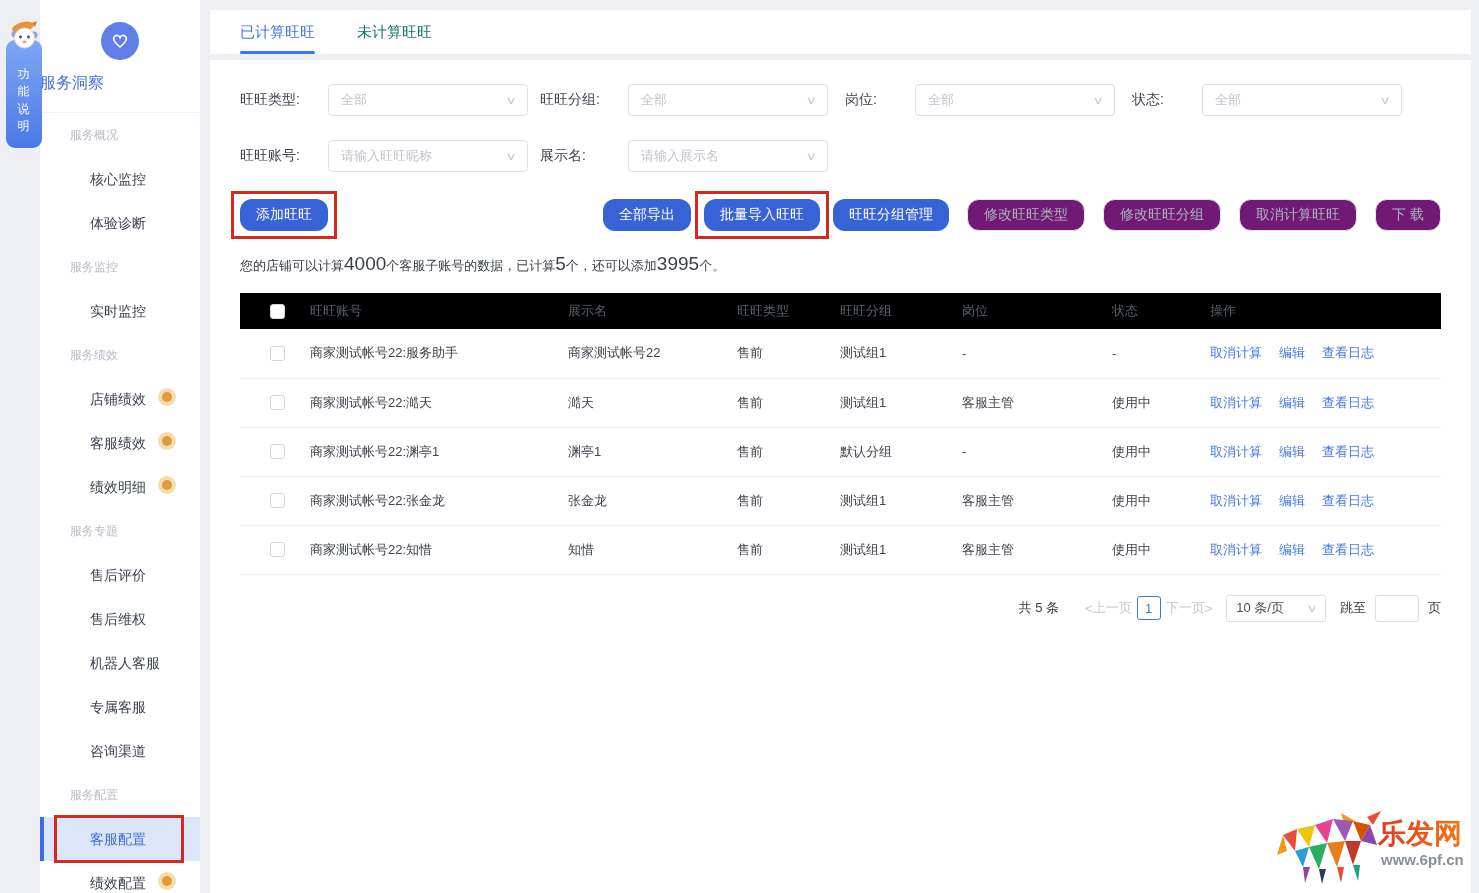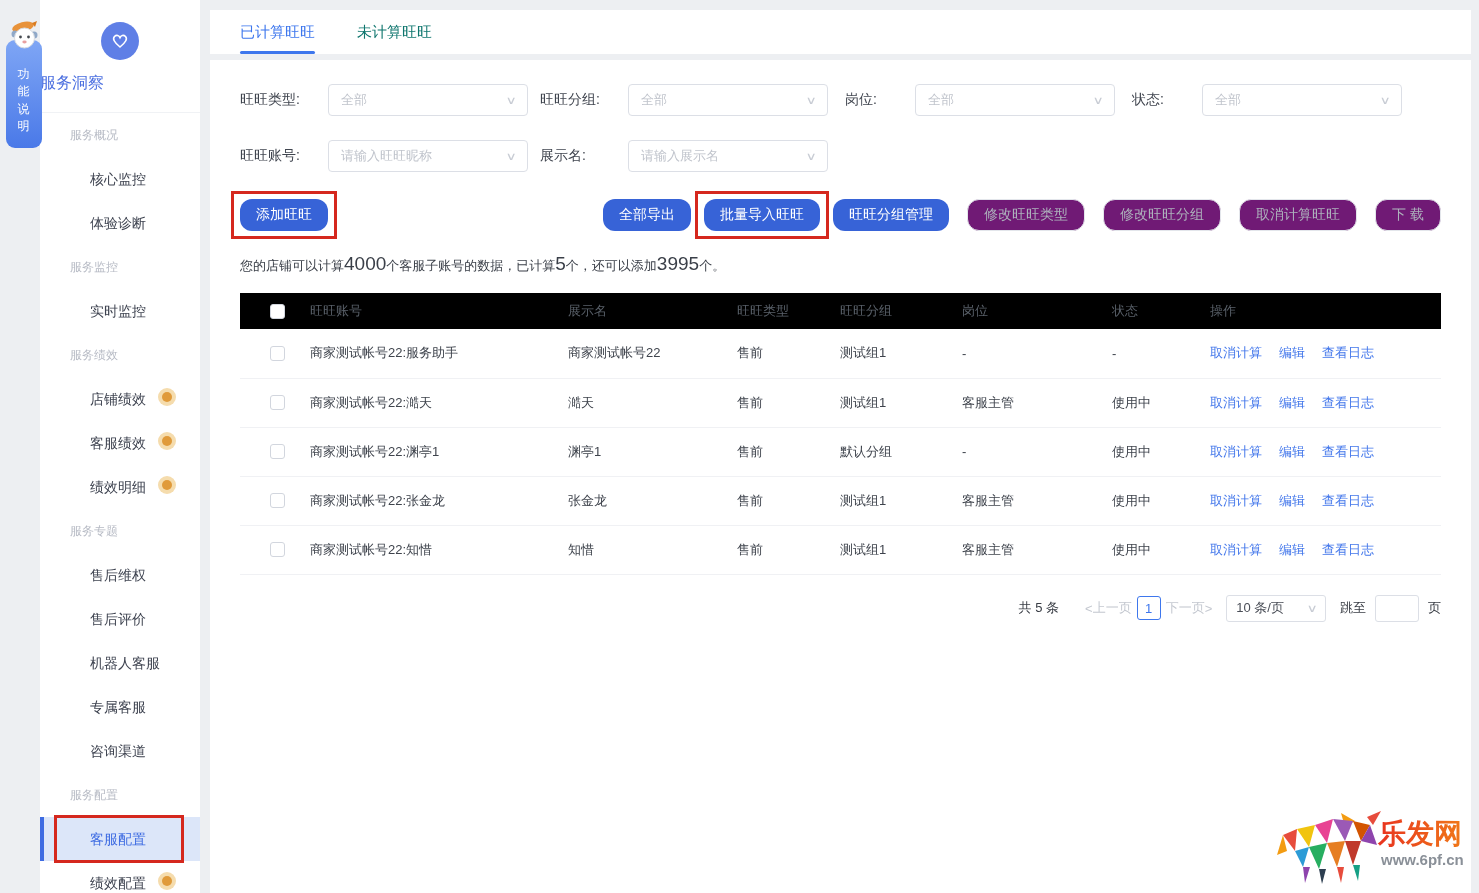--- a/index.html
+++ b/index.html
@@ -119,22 +119,22 @@
 
   <div class="side-row-label">服务监控</div>
   <div class="side-item"><span>实时监控</span></div>
 
   <div class="side-row-label">服务绩效</div>
   <div class="side-item"><span>店铺绩效</span><span class="dot-badge"></span></div>
   <div class="side-item"><span>客服绩效</span><span class="dot-badge"></span></div>
   <div class="side-item"><span>绩效明细</span><span class="dot-badge"></span></div>
 
   <div class="side-row-label">服务专题</div>
+  <div class="side-item"><span>售后评价</span></div>
   <div class="side-item"><span>售后维权</span></div>
-  <div class="side-item"><span>售后评价</span></div>
   <div class="side-item"><span>机器人客服</span></div>
   <div class="side-item"><span>专属客服</span></div>
   <div class="side-item"><span>咨询渠道</span></div>
 
   <div class="side-row-label">服务配置</div>
   <div class="side-item active">
     <span class="active-bar"></span>
     <span>客服配置</span>
     <span class="red-box"></span>
   </div>

